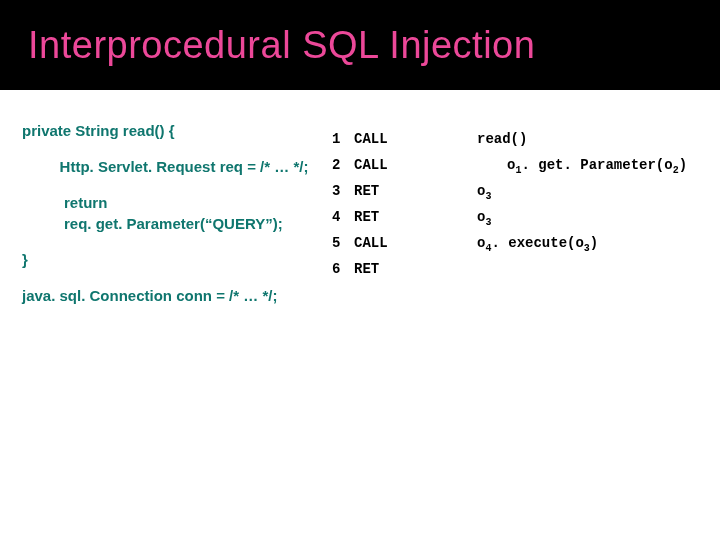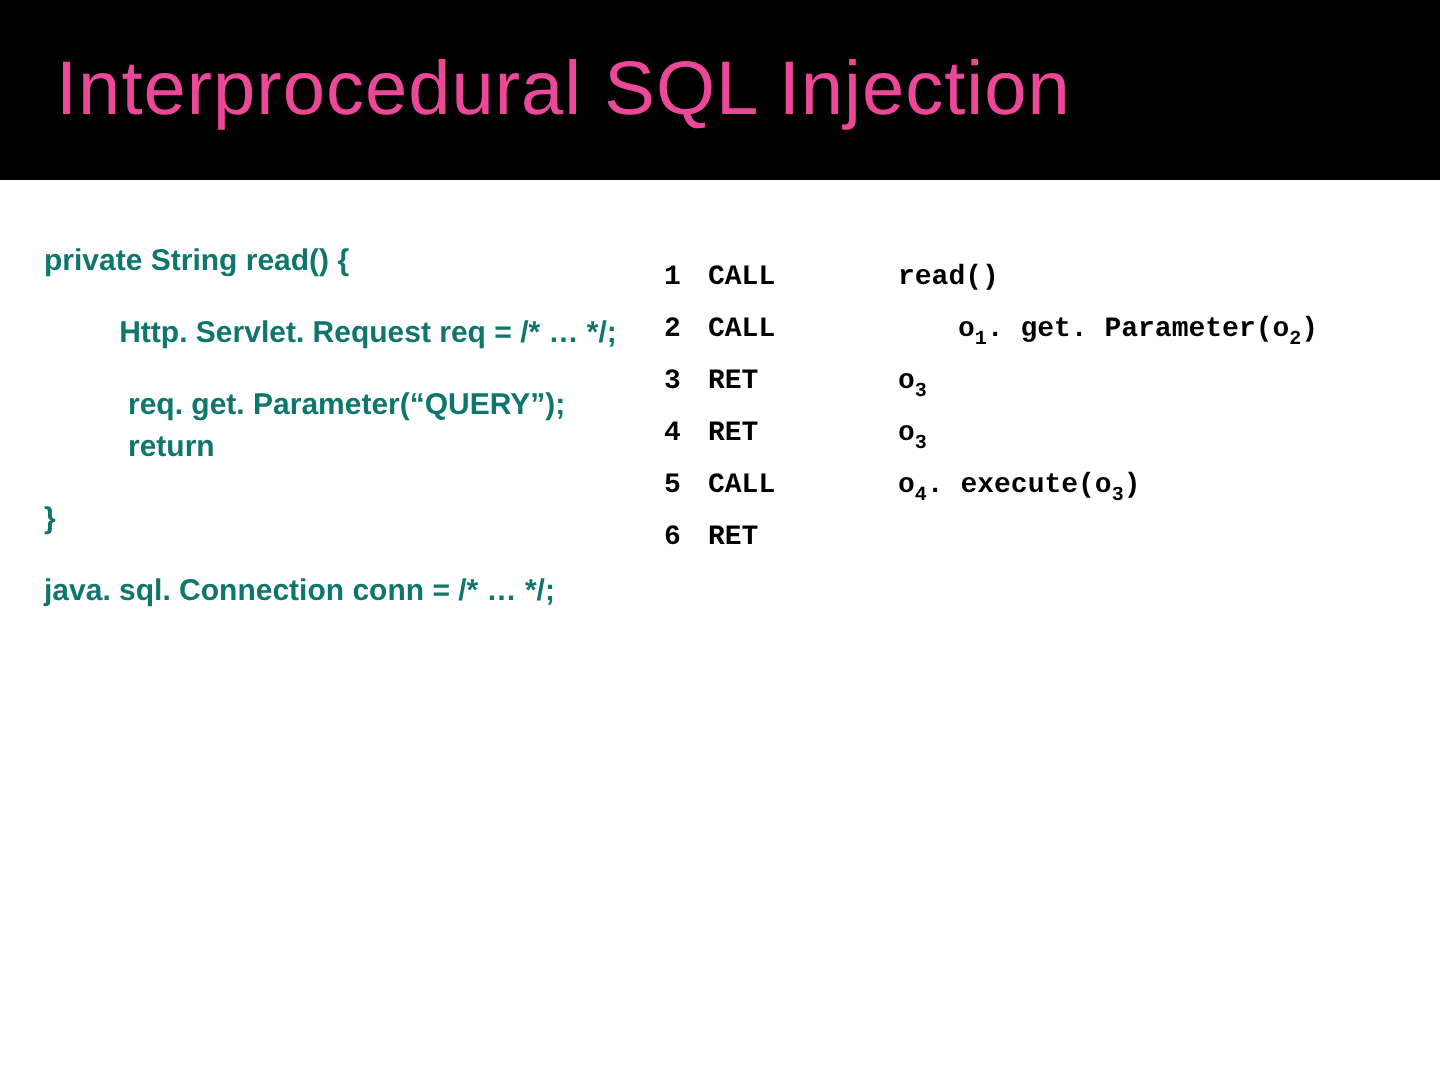--- a/index.html
+++ b/index.html
@@ -64,40 +64,40 @@
   .trace {
     flex: 1;
   }
   .trace .row {
     height: 26px;
     line-height: 26px;
     display: flex;
     flex-direction: row;
   }
   .trace .op   { width: 95px; }
-  .trace .arg  { flex: 1; }
+  .trace .arg  { flex: 1; margin-left: 28px; }
   .trace .arg-shift { padding-left: 30px; }
   .sub { font-size: 10px; vertical-align: sub; }
 </style>
 </head>
 <body>
 
 <div class="title-bar">
   <div class="title-text">Interprocedural SQL Injection</div>
 </div>
 
 <div class="body-area">
 
   <div class="left-col">
     <div class="line">private String read() {</div>
     <div class="vgap"></div>
     <div class="line indent1">Http. Servlet. Request req = /* … */;</div>
     <div class="vgap"></div>
+    <div class="line indent2">return</div>
     <div class="line indent2">req. get. Parameter(“QUERY”);</div>
-    <div class="line indent2">return</div>
     <div class="vgap"></div>
     <div class="line">}</div>
     <div class="vgap"></div>
     <div class="line">java. sql. Connection conn = /* … */;</div>
     <div class="vgap"></div>
   </div>
 
   <div class="right-col">
     <div class="linenos">
       <div class="n">1</div>

